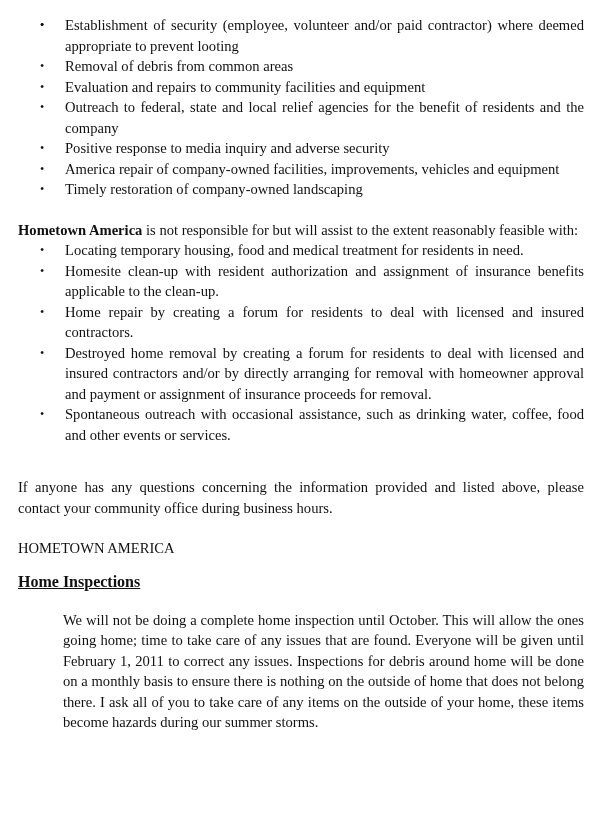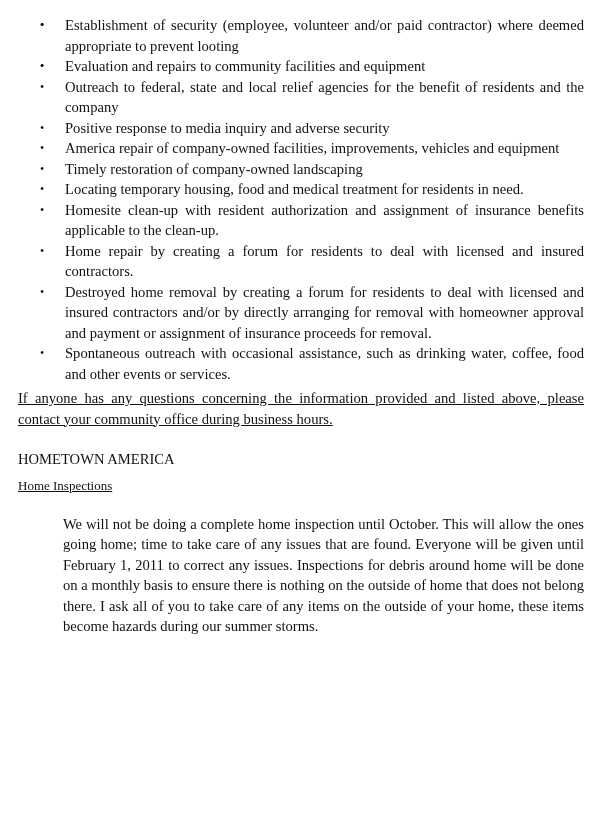--- a/index.html
+++ b/index.html
@@ -46,54 +46,54 @@
     .intro {
       margin-top: 20px;
     }
     .intro b {
       font-weight: bold;
     }
     .list2 {
       margin-top: 10px;
     }
     .contact {
-      margin-top: 4px;
-      text-decoration: underline;
+      margin-top: 32px;
     }
     .signature {
       margin-top: 20px;
     }
     .section-heading {
-      margin-top: 4px;
-      font-size: 13px;
-      font-weight: normal;
+      margin-top: 11px;
+      font-size: 16px;
+      font-weight: bold;
       text-decoration: underline;
       line-height: 24px;
     }
     .inspection {
       margin-top: 16px;
       margin-left: 45px;
     }
   </style>
 </head>
 <body>
 
 <div class="page">
 
   <ul class="bullets">
     <li><span class="bullet">•</span></li>
     <li><span class="bullet">•</span><span>Establishment of security (employee, volunteer and/or paid contractor) where deemed appropriate to prevent looting</span></li>
-    <li><span class="bullet">•</span></li>
+    <li><span class="bullet">•</span><span>Removal of debris from common areas</span></li>
     <li><span class="bullet">•</span><span>Evaluation and repairs to community facilities and equipment</span></li>
     <li><span class="bullet">•</span><span>Outreach to federal, state and local relief agencies for the benefit of  residents and the company</span></li>
     <li><span class="bullet">•</span><span>Positive response to media inquiry and adverse security</span></li>
     <li><span class="bullet">•</span><span>America repair of company-owned facilities, improvements, vehicles and equipment</span></li>
     <li><span class="bullet">•</span><span>Timely restoration of company-owned landscaping</span></li>
   </ul>
 
+  <p class="intro"><b>Hometown America</b><span> is not responsible for but will assist to the extent reasonably feasible with:</span></p>
 
   <ul class="bullets list2">
     <li><span class="bullet">•</span><span>Locating temporary housing, food and medical treatment for residents in need.</span></li>
     <li><span class="bullet">•</span><span>Homesite clean-up with resident authorization and assignment of insurance benefits applicable to the clean-up.</span></li>
     <li><span class="bullet">•</span><span>Home repair by creating a forum for residents to deal with licensed and insured contractors.</span></li>
     <li><span class="bullet">•</span><span>Destroyed home removal by creating a forum for residents to deal with licensed and insured contractors and/or by directly arranging for removal with homeowner approval and payment or assignment of insurance proceeds for removal.</span></li>
     <li><span class="bullet">•</span><span>Spontaneous outreach with occasional assistance, such as drinking water, coffee, food and other events or services.</span></li>
   </ul>
 
   <p class="contact">If anyone has any questions concerning the information provided and listed above, please contact your community office during business hours.</p>

